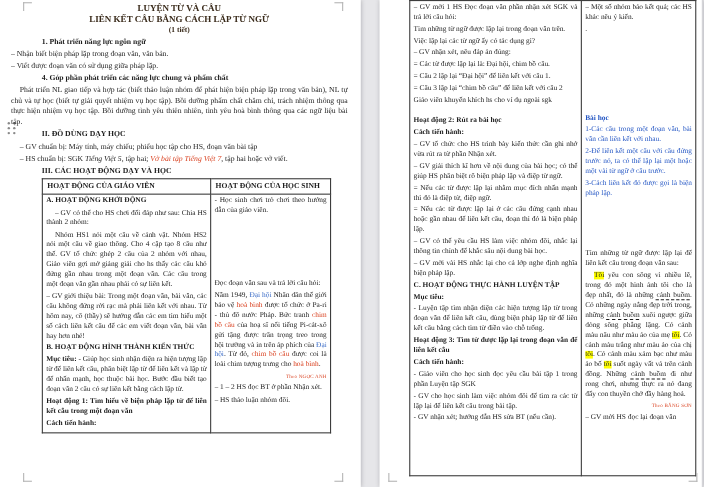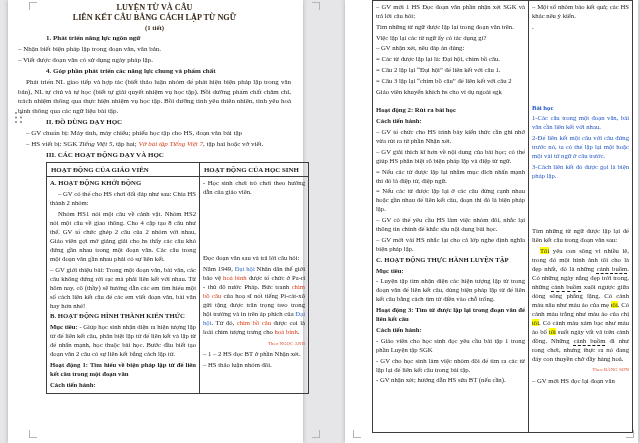--- a/index.html
+++ b/index.html
@@ -1,20 +1,20 @@
 <!DOCTYPE html>
 <html style="--red: #d9401f; --blue: #3b6cc7; --blue2: #2456c4; --hl: #ffff00; --title: #3a2b1b;"><head>
 <meta charset="utf-8">
 <style>
   html,body{margin:0;padding:0;}
   body{width:640px;height:443px;background:#e6e6e9;overflow:hidden;position:relative;
        font-family:"Liberation Serif","DejaVu Serif",serif;color:#1c1c1c;}
   .canvas{position:absolute;inset:0;}
   .page{position:absolute;top:0;height:443px;background:#fff;box-shadow:0 0 4px rgba(60,60,70,.35);}
-  #page1{left:8px;width:295px;text-decoration:underline;}
+  #page1{left:0;width:328px;text-decoration:underline;}
   #page2{left:345px;width:293px;border-right:1px solid #d0d0d4;}
   
   .mark{position:absolute;width:7px;height:7px;}
   .mark.tl{border-top:1px solid #b5b5b5;border-left:1px solid #b5b5b5;}
   .mark.tr{border-top:1px solid #b5b5b5;border-right:1px solid #b5b5b5;}
   .mark.bl{border-bottom:1px solid #b5b5b5;border-left:1px solid #b5b5b5;}
   .mark.br{border-bottom:1px solid #b5b5b5;border-right:1px solid #b5b5b5;}
   
   .dots{position:absolute;left:6px;top:110px;width:9px;height:13px;cursor:grab;}
   
@@ -75,26 +75,26 @@
     <div class="inner1">
       <div class="title">
         <div>LUYỆN TỪ VÀ CÂU</div>
         <div>LIÊN KẾT CÂU BẰNG CÁCH LẶP TỪ NGỮ</div>
         <div class="dur">(1 tiết)</div>
       </div>
 
       <div id="p1-front">
           <p class="para h1"><span class="b">1. Phát triển năng lực ngôn ngữ</span></p>
           <p class="para"><span>– Nhận biết biện pháp lặp trong đoạn văn, văn bản.</span></p>
-          <p class="para"><span>– Viết được đoạn văn có sử dụng ngày pháp lặp.</span></p>
+          <p class="para"><span>– Viết được đoạn văn có sử dụng giữa pháp lặp.</span></p>
           <p class="para h1"><span class="b">4. Góp phần phát triển các năng lực chung và phẩm chất</span></p>
           <p class="para ind j"><span>Phát triển NL giao tiếp và hợp tác (biết thảo luận nhóm để phát hiện biện pháp lặp trong văn bản), NL tự chủ và tự học (biết tự giải quyết nhiệm vụ học tập). Bồi dưỡng phẩm chất chăm chỉ, trách nhiệm thông qua thực hiện nhiệm vụ học tập. Bồi dưỡng tình yêu thiên nhiên, tình yêu hoà bình thông qua các ngữ liệu bài tập.</span></p>
           <p class="para h1"><span class="b">II. ĐỒ DÙNG DẠY HỌC</span></p>
           <p class="para ind"><span>– GV chuẩn bị: Máy tính, máy chiếu; phiếu học tập cho HS, đoạn văn bài tập</span></p>
-          <p class="para ind j"><span>– HS viết bị: SGK </span><span class="i">Tiếng Việt 5</span><span>, tập hai; </span><span class="i c-red">Vở bài tập Tiếng Việt 7</span><span>, tập hai hoặc vở viết.</span></p>
+          <p class="para ind j"><span>– HS chuẩn bị: SGK </span><span class="i">Tiếng Việt 5</span><span>, tập hai; </span><span class="i c-red">Vở bài tập Tiếng Việt 7</span><span>, tập hai hoặc vở viết.</span></p>
           <p class="para h1"><span class="b">III. CÁC HOẠT ĐỘNG DẠY VÀ HỌC</span></p>
         </div>
 
       <table class="t1">
         <colgroup>
             <col class="gv">
             <col class="hs">
           </colgroup>
         <tbody>
             <tr>

